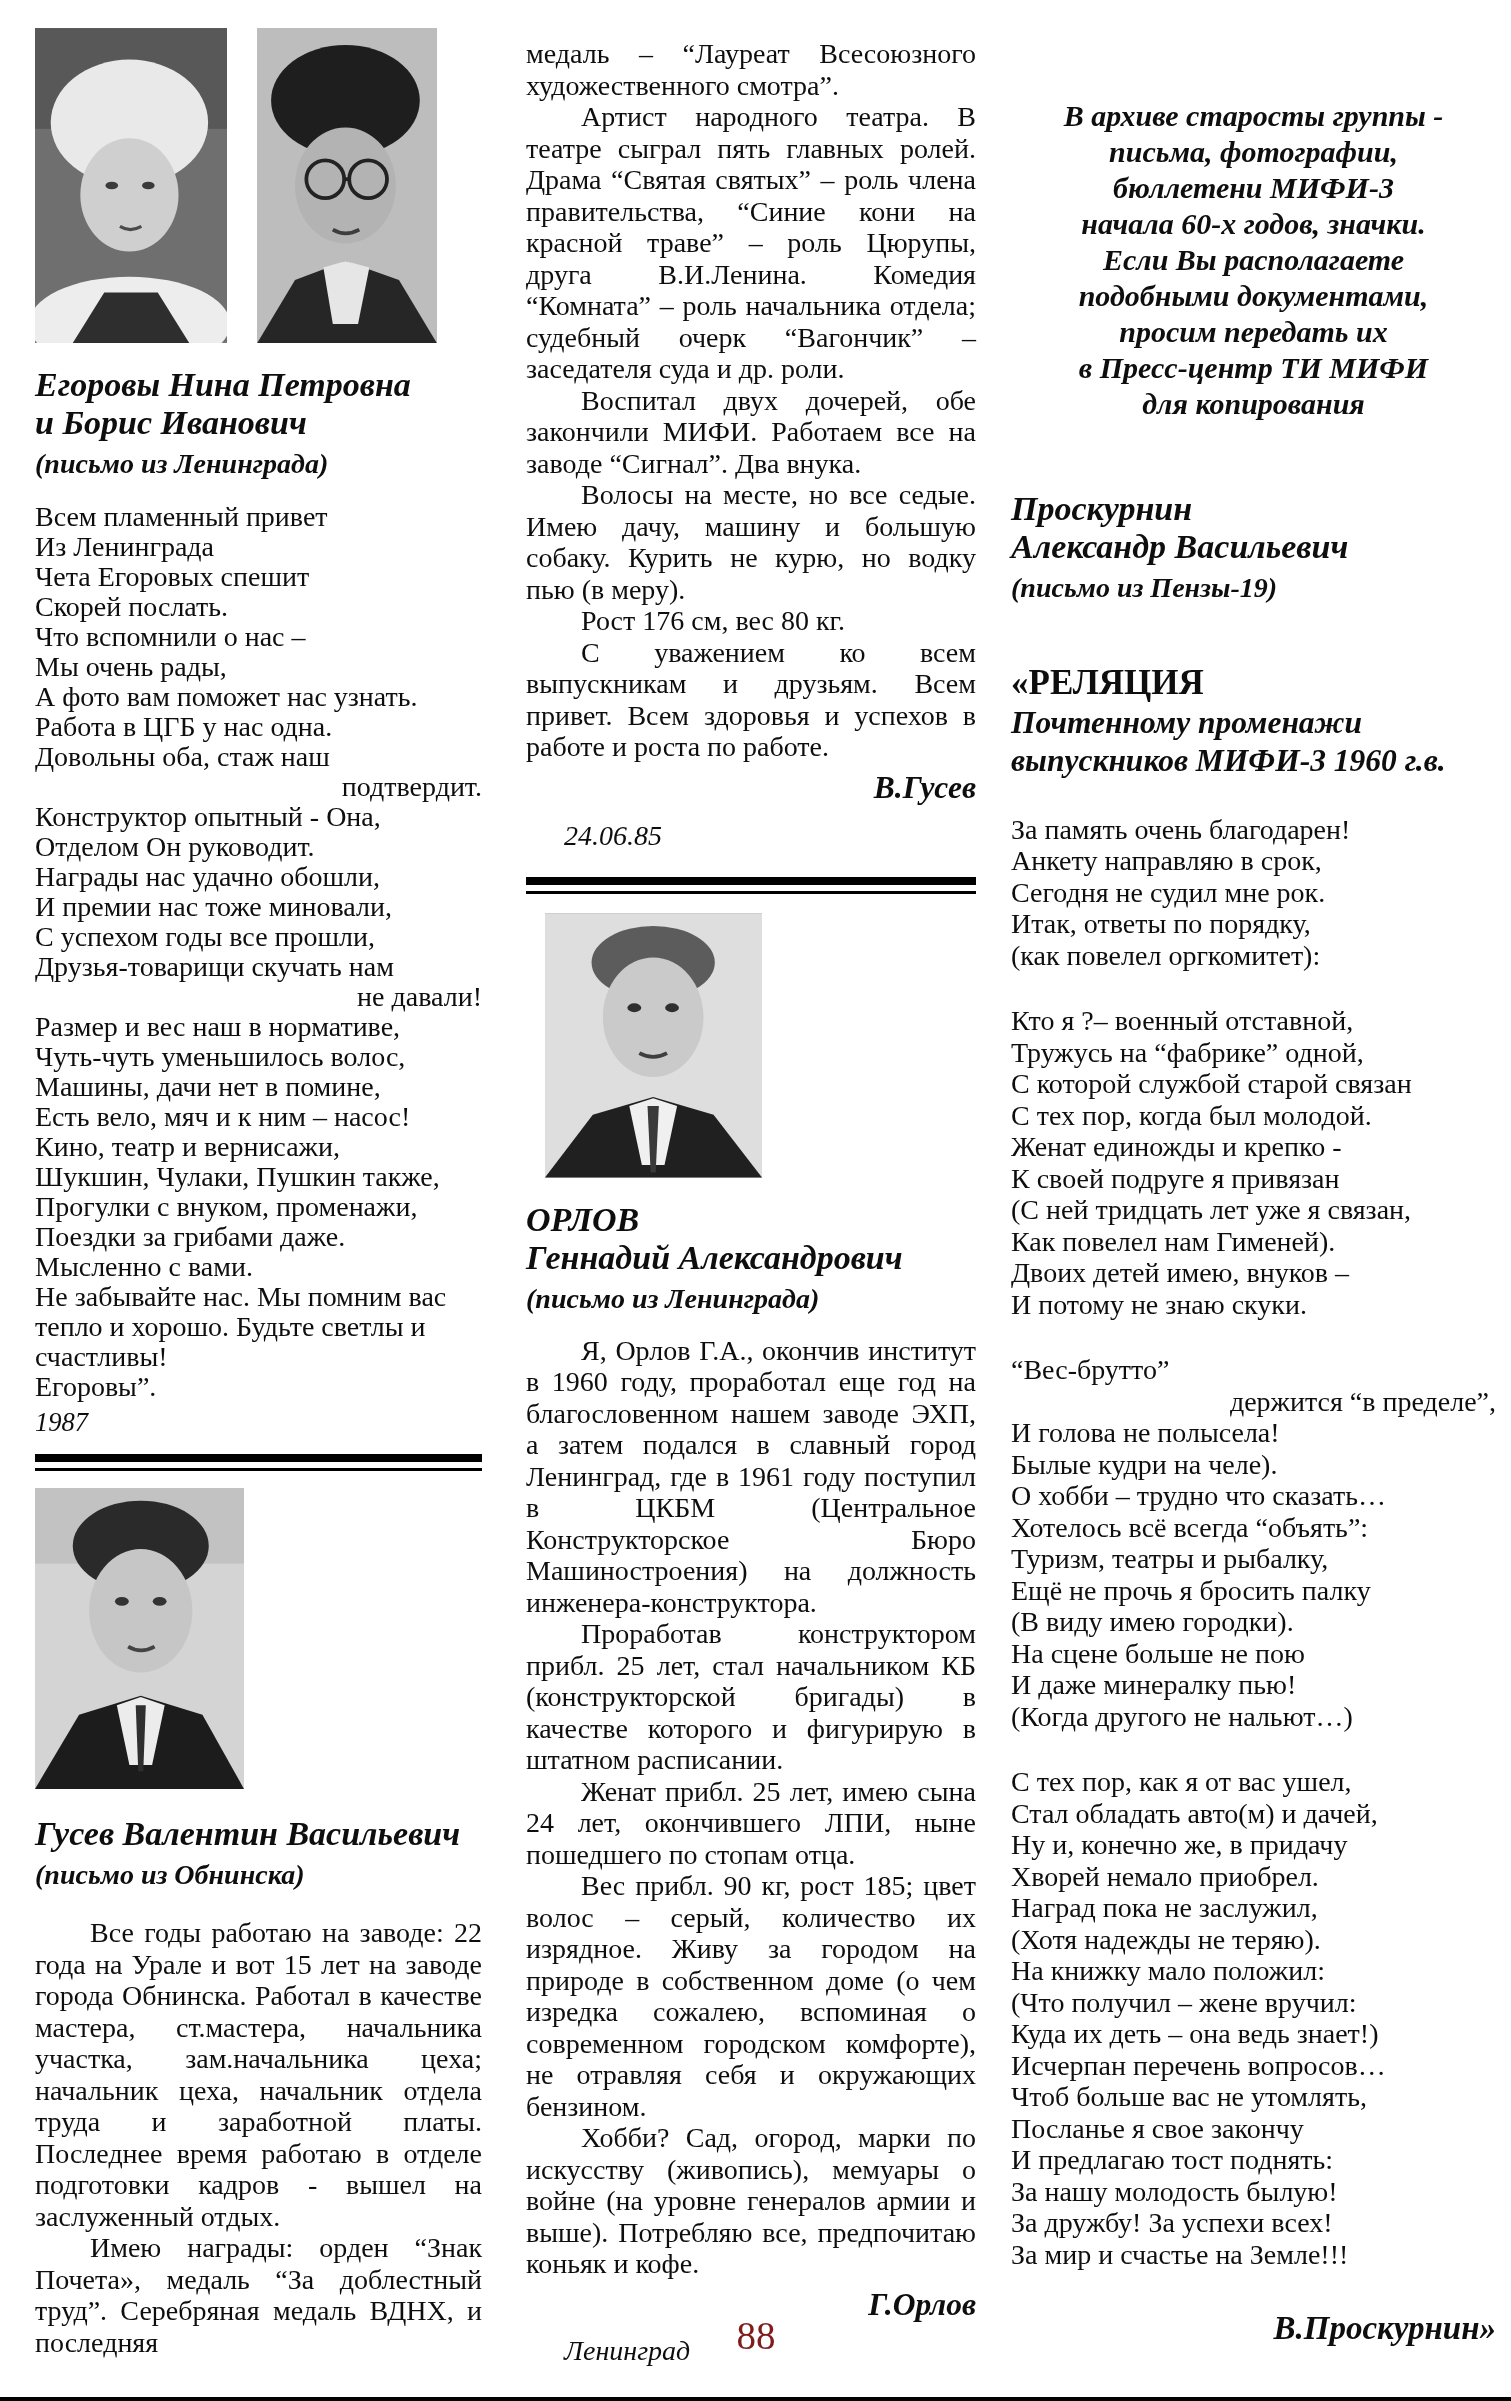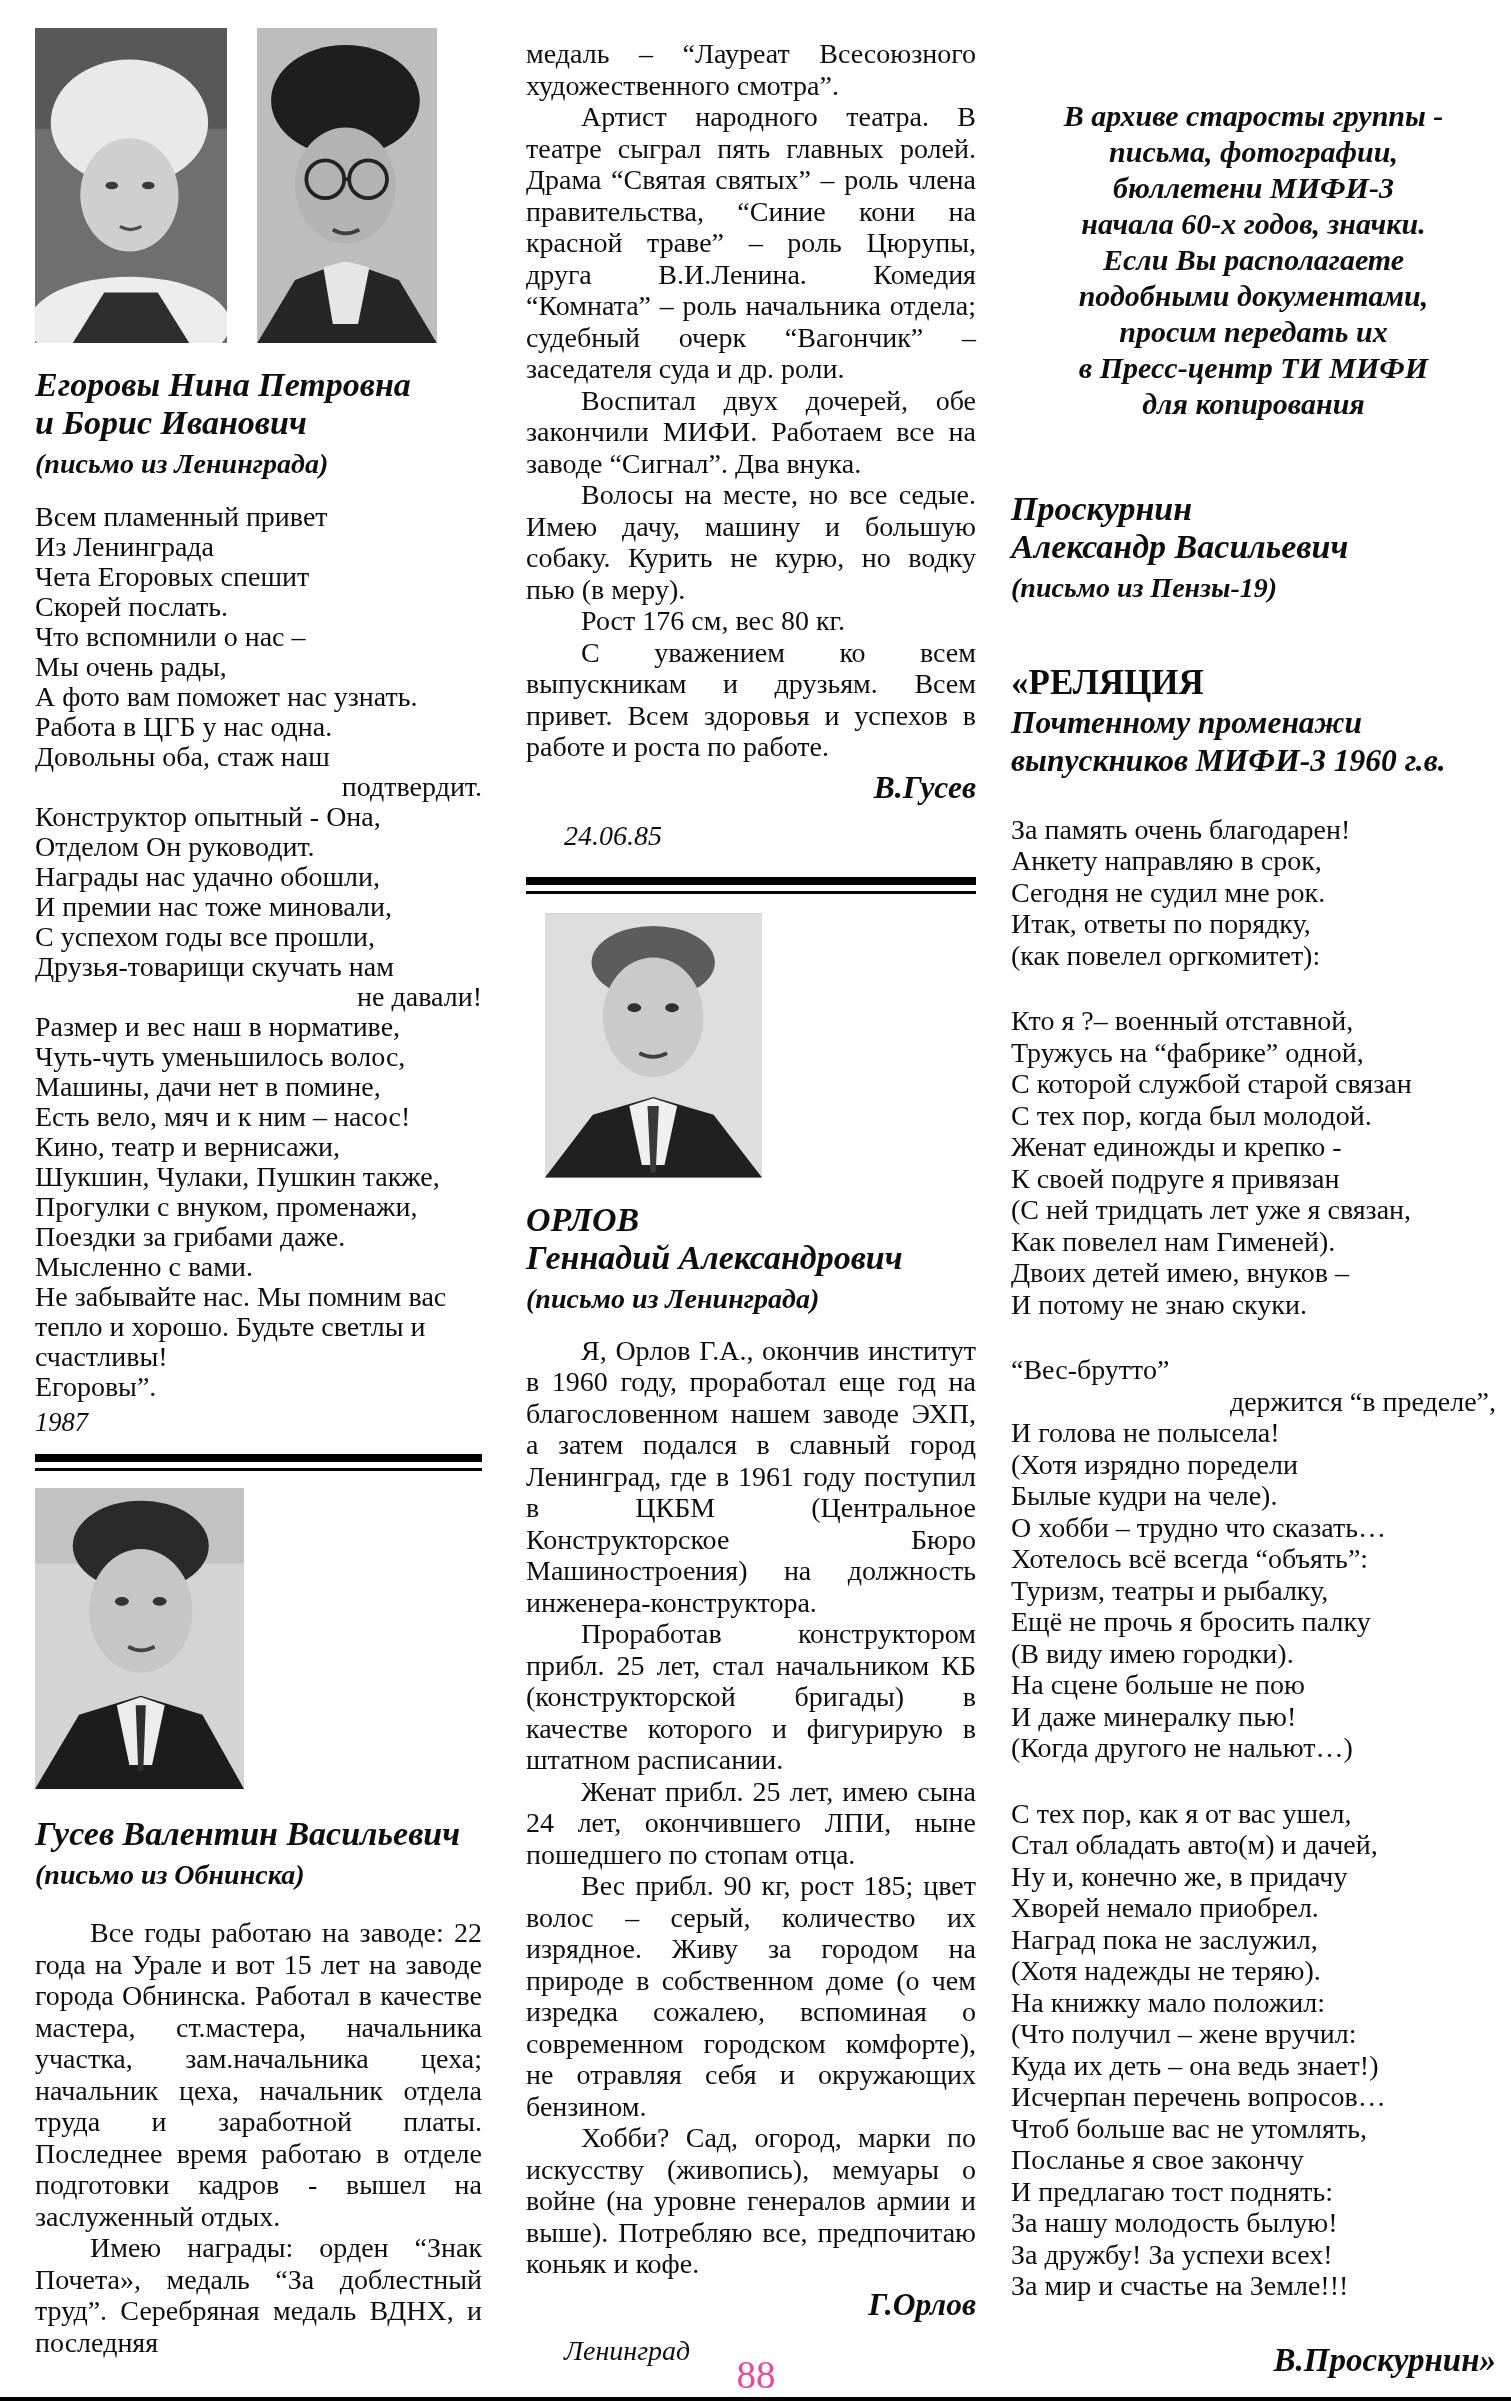--- a/index.html
+++ b/index.html
@@ -46,21 +46,21 @@
   .r-head { margin-top:58px; }
   .r-head1 { font-size:35px; line-height:42px; font-weight:bold; }
   .r-head23 { font-size:31.5px; line-height:38px; font-weight:bold; font-style:italic; }
 
   .stanza { margin-top:34px; }
   .rpline { font-size:28px; line-height:31.5px; }
   .indent { }
   .r-sig { font-size:33px; font-weight:bold; font-style:italic; text-align:right; margin-top:40px; }
 
   .page-number { position:absolute; left:0; right:0; top:2313px; text-align:center;
-                 font-size:39px; color:#ec4899;margin-top:39px; }
+                 font-size:39px; color:#7f1d1d; }
   .bottom-edge { position:absolute; left:0; right:0; bottom:0; height:3.8px; background:#000; }
 </style>
 </head>
 <body>
 
 <div class="page">
 
   <div class="col col-left">
 
     <div class="photo-row">
@@ -252,21 +252,20 @@
       <div class="rpline">(С ней тридцать лет уже я связан,</div>
       <div class="rpline">Как повелел нам Гименей).</div>
       <div class="rpline">Двоих детей имею, внуков –</div>
       <div class="rpline">И потому не знаю скуки.</div>
     </div>
 
     <div class="stanza">
       <div class="rpline">“Вес-брутто”</div>
       <div class="rpline align-right">держится “в пределе”,</div>
       <div class="rpline">И голова не полысела!</div>
-      <div class="rpline">(Хотя изрядно поредели</div>
       <div class="rpline">Былые кудри на челе).</div>
       <div class="rpline">О хобби – трудно что сказать…</div>
       <div class="rpline">Хотелось всё всегда “объять”:</div>
       <div class="rpline">Туризм, театры и рыбалку,</div>
       <div class="rpline">Ещё не прочь я бросить палку</div>
       <div class="rpline">(В виду имею городки).</div>
       <div class="rpline">На сцене больше не пою</div>
       <div class="rpline">И даже минералку пью!</div>
       <div class="rpline">(Когда другого не нальют…)</div>
     </div>

